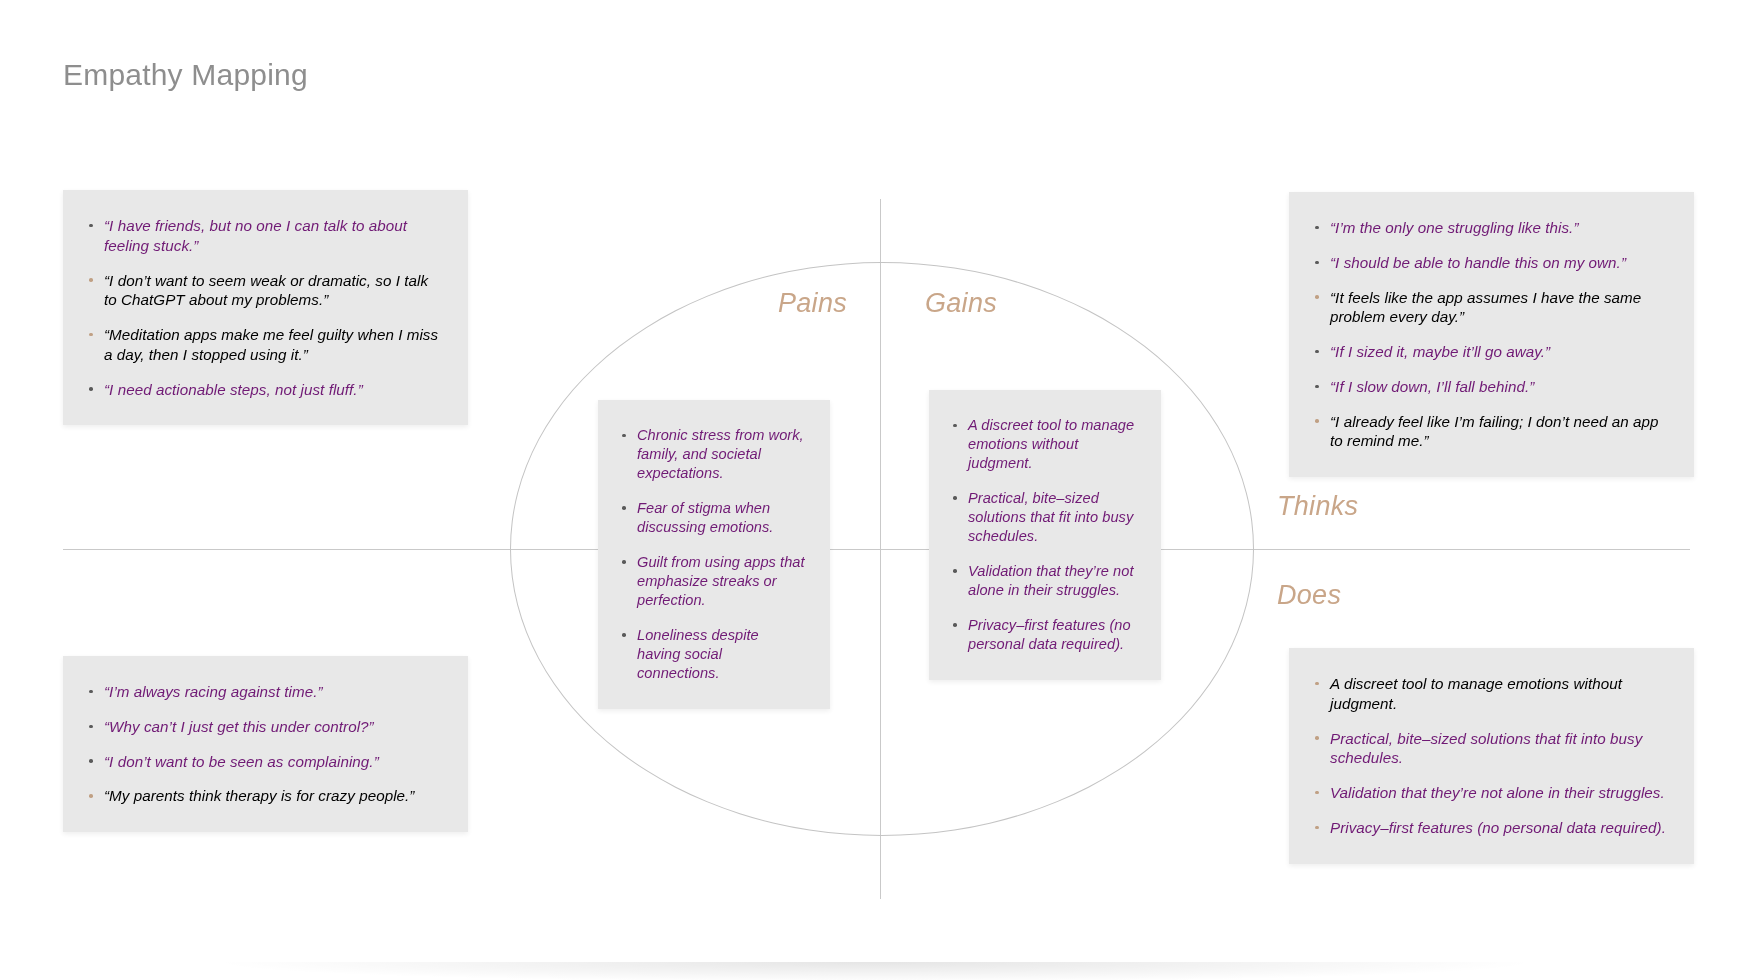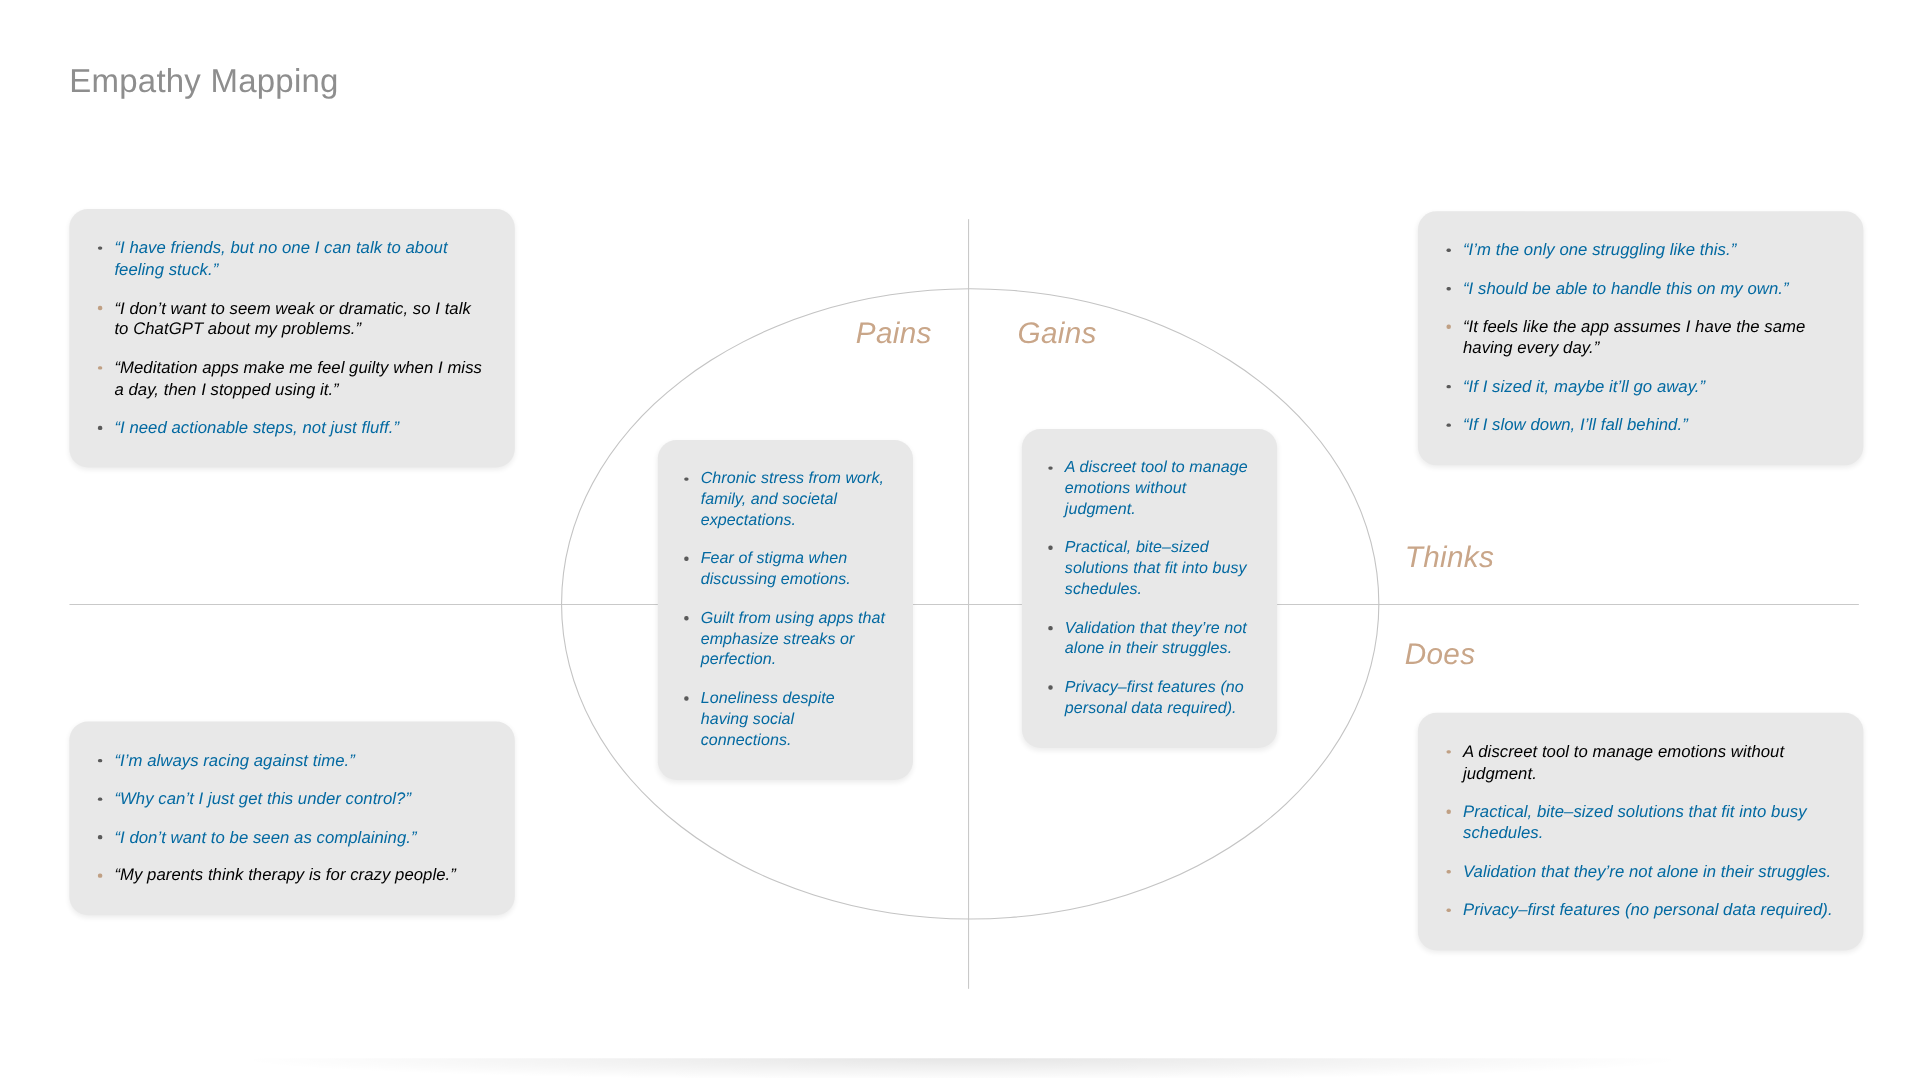--- a/index.html
+++ b/index.html
@@ -1,15 +1,15 @@
 <!DOCTYPE html>
 <html><head>
 <meta charset="utf-8">
 <style>
-  * { box-sizing: border-box; margin: 0; padding: 0; border-radius: 17px; }
+  * { box-sizing: border-box; margin: 0; padding: 0; }
   html, body {
     width: 1752px; height: 980px;
     background: #ffffff;
     font-family: "Liberation Sans", sans-serif;
     overflow: hidden;
   }
   #canvas {
     position: relative;
     width: 1752px; height: 980px;
     background: #ffffff;
@@ -69,21 +69,21 @@
     position: absolute;
     background: #e8e8e8;
     box-shadow: 0 2px 5px rgba(0,0,0,0.07);
   }
   .card ul { list-style: none; }
   .card li {
     position: relative;
     padding-left: 17px;
     font-style: italic;
     line-height: 1.30;
-    color: #0369a1;
+    color: #701a75;
     letter-spacing: 0.05px;
   }
   .card li::before {
     content: "";
     position: absolute;
     left: 2px; top: 0.52em;
     width: 3.5px; height: 3.5px;
     border-radius: 50%;
     background: #5a5a5a;
   }
@@ -140,23 +140,24 @@
         <li class="tan">“I don’t want to seem weak or dramatic, so I talk to ChatGPT about my problems.”</li>
         <li class="tan">“Meditation apps make me feel guilty when I miss a day, then I stopped using it.”</li>
         <li>“I need actionable steps, not just fluff.”</li>
       </ul>
   </div>
 
   <div class="card card-side" id="card-thinks">
     <ul>
         <li>“I’m the only one struggling like this.”</li>
         <li>“I should be able to handle this on my own.”</li>
-        <li class="tan">“It feels like the app assumes I have the same having every day.”</li>
+        <li class="tan">“It feels like the app assumes I have the same problem every day.”</li>
         <li>“If I sized it, maybe it’ll go away.”</li>
         <li>“If I slow down, I’ll fall behind.”</li>
+        <li class="tan">“I already feel like I’m failing; I don’t need an app to remind me.”</li>
       </ul>
   </div>
 
   <div class="card card-side" id="card-feels">
     <ul>
         <li>“I’m always racing against time.”</li>
         <li>“Why can’t I just get this under control?”</li>
         <li>“I don’t want to be seen as complaining.”</li>
         <li class="tan">“My parents think therapy is for crazy people.”</li>
       </ul>

